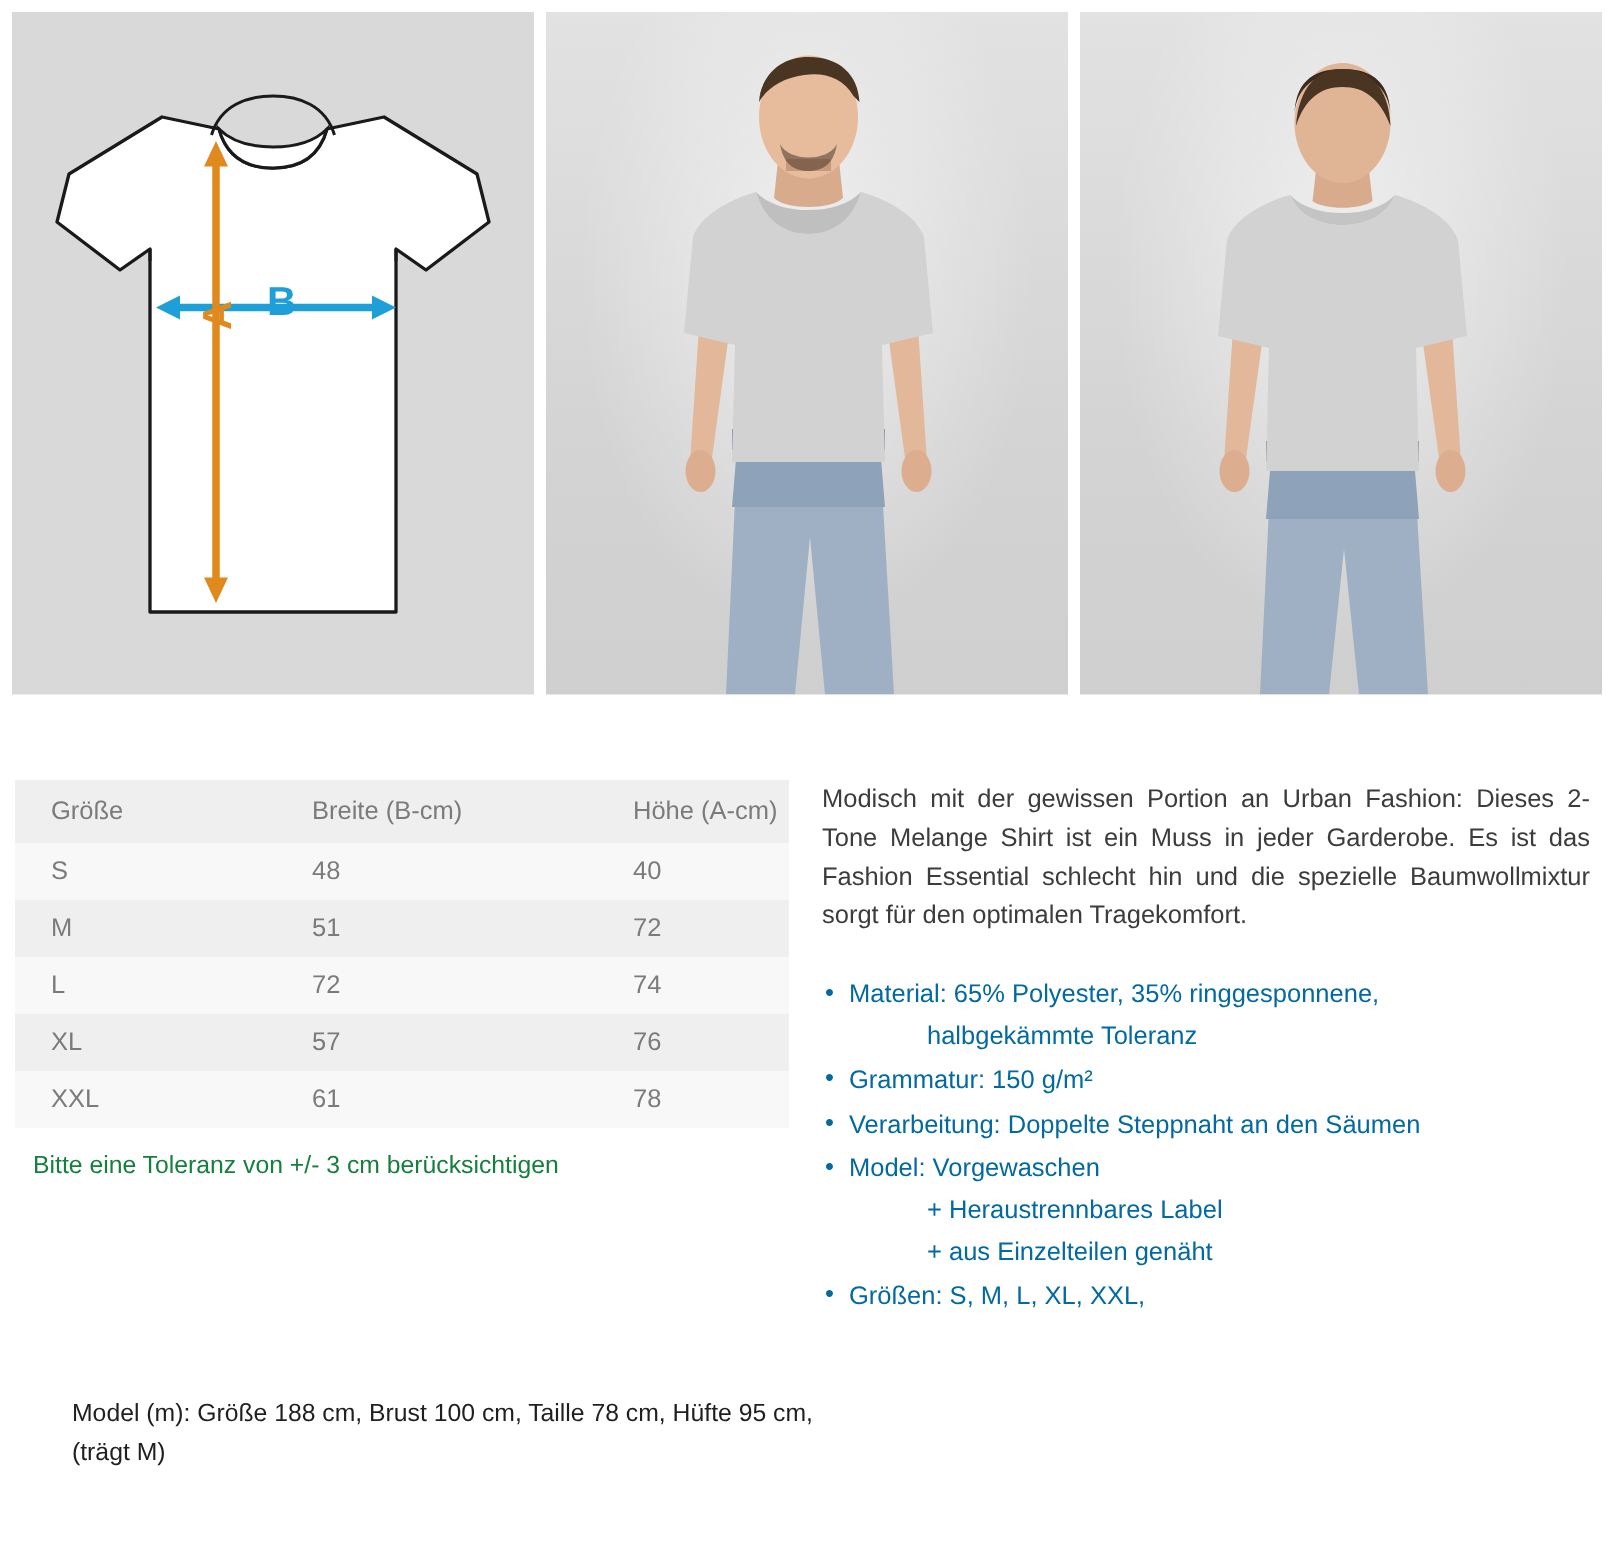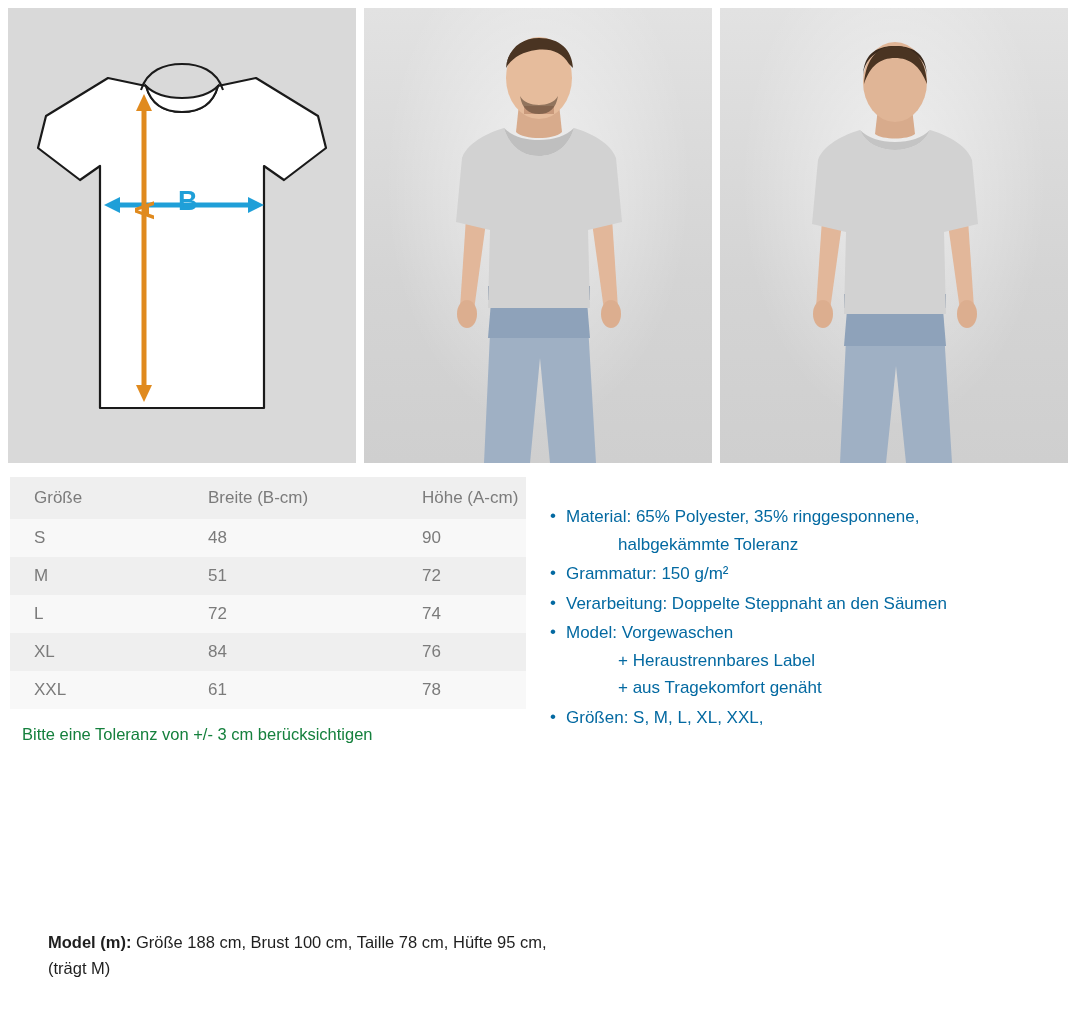--- a/index.html
+++ b/index.html
@@ -43,20 +43,21 @@
     position: absolute;
     inset: 0;
     background: radial-gradient(ellipse at 50% 38%, rgba(255,255,255,0.55) 0%, rgba(255,255,255,0) 62%);
   }
 
   
   .lower {
     display: flex;
     padding: 14px 10px 0 10px;
     box-sizing: border-box;
+    margin-top: 43px;
   }
   .left-col { width: 530px; flex: 0 0 auto; }
   .right-col { width: 520px; flex: 0 0 auto; padding-left: 8px; box-sizing: border-box; }
 
   table.size-table {
     border-collapse: collapse;
     width: 516px;
     font-size: 17px;
     color: #7a7a7a;
   }
@@ -86,21 +87,21 @@
 
   .model-note {
     position: absolute;
     left: 48px;
     top: 930px;
     width: 500px;
     font-size: 16.5px;
     line-height: 1.55;
     color: #1f1f1f;
   }
-  .model-note b { font-weight: bold; }
+  .model-note b { font-weight: normal; }
 
   
   .desc {
     font-size: 17px;
     line-height: 1.52;
     color: #3c3c3c;
     margin: 0 0 4px 0;
     text-align: justify;
   }
   ul.specs {
@@ -221,65 +222,66 @@
         <tr>
           <th>Größe</th>
           <th>Breite (B-cm)</th>
           <th>Höhe (A-cm)</th>
         </tr>
       </thead>
       <tbody>
         <tr class="even">
           <td>S</td>
           <td>48</td>
-          <td>90</td>
+          <td>40</td>
         </tr>
         <tr class="odd">
           <td>M</td>
           <td>51</td>
           <td>72</td>
         </tr>
         <tr class="even">
           <td>L</td>
           <td>72</td>
           <td>74</td>
         </tr>
         <tr class="odd">
           <td>XL</td>
-          <td>84</td>
+          <td>57</td>
           <td>76</td>
         </tr>
         <tr class="even">
           <td>XXL</td>
           <td>61</td>
           <td>78</td>
         </tr>
       </tbody>
     </table>
 
     <div class="tolerance">Bitte eine Toleranz von +/- 3 cm berücksichtigen</div>
   </div>
 
   <div class="right-col">
+    <p class="desc">Modisch mit der gewissen Portion an Urban Fashion: Dieses 2-Tone Melange Shirt ist ein Muss in jeder Garderobe. Es ist das Fashion Essential schlecht hin und die spezielle Baumwollmixtur sorgt für den optimalen Tragekomfort.</p>
 
     <ul class="specs">
       <li>
         <span>Material: 65% Polyester, 35% ringgesponnene,</span>
         <span class="sub">halbgekämmte Toleranz</span>
       </li>
       <li>
         <span>Grammatur: 150 g/m²</span>
       </li>
       <li>
         <span>Verarbeitung: Doppelte Steppnaht an den Säumen</span>
       </li>
       <li>
         <span>Model: Vorgewaschen</span>
         <span class="plus-line">+ Heraustrennbares Label</span>
-        <span class="plus-line">+ aus Tragekomfort genäht</span>
+        <span class="plus-line">+ aus Einzelteilen genäht</span>
       </li>
       <li>
         <span>Größen:  S, M, L, XL, XXL,</span>
       </li>
     </ul>
   </div>
 </div>
 
 <div class="model-note">
   <b>Model (m):</b><span> Größe 188 cm, Brust 100 cm, Taille 78 cm, Hüfte 95 cm, (trägt M)</span>

